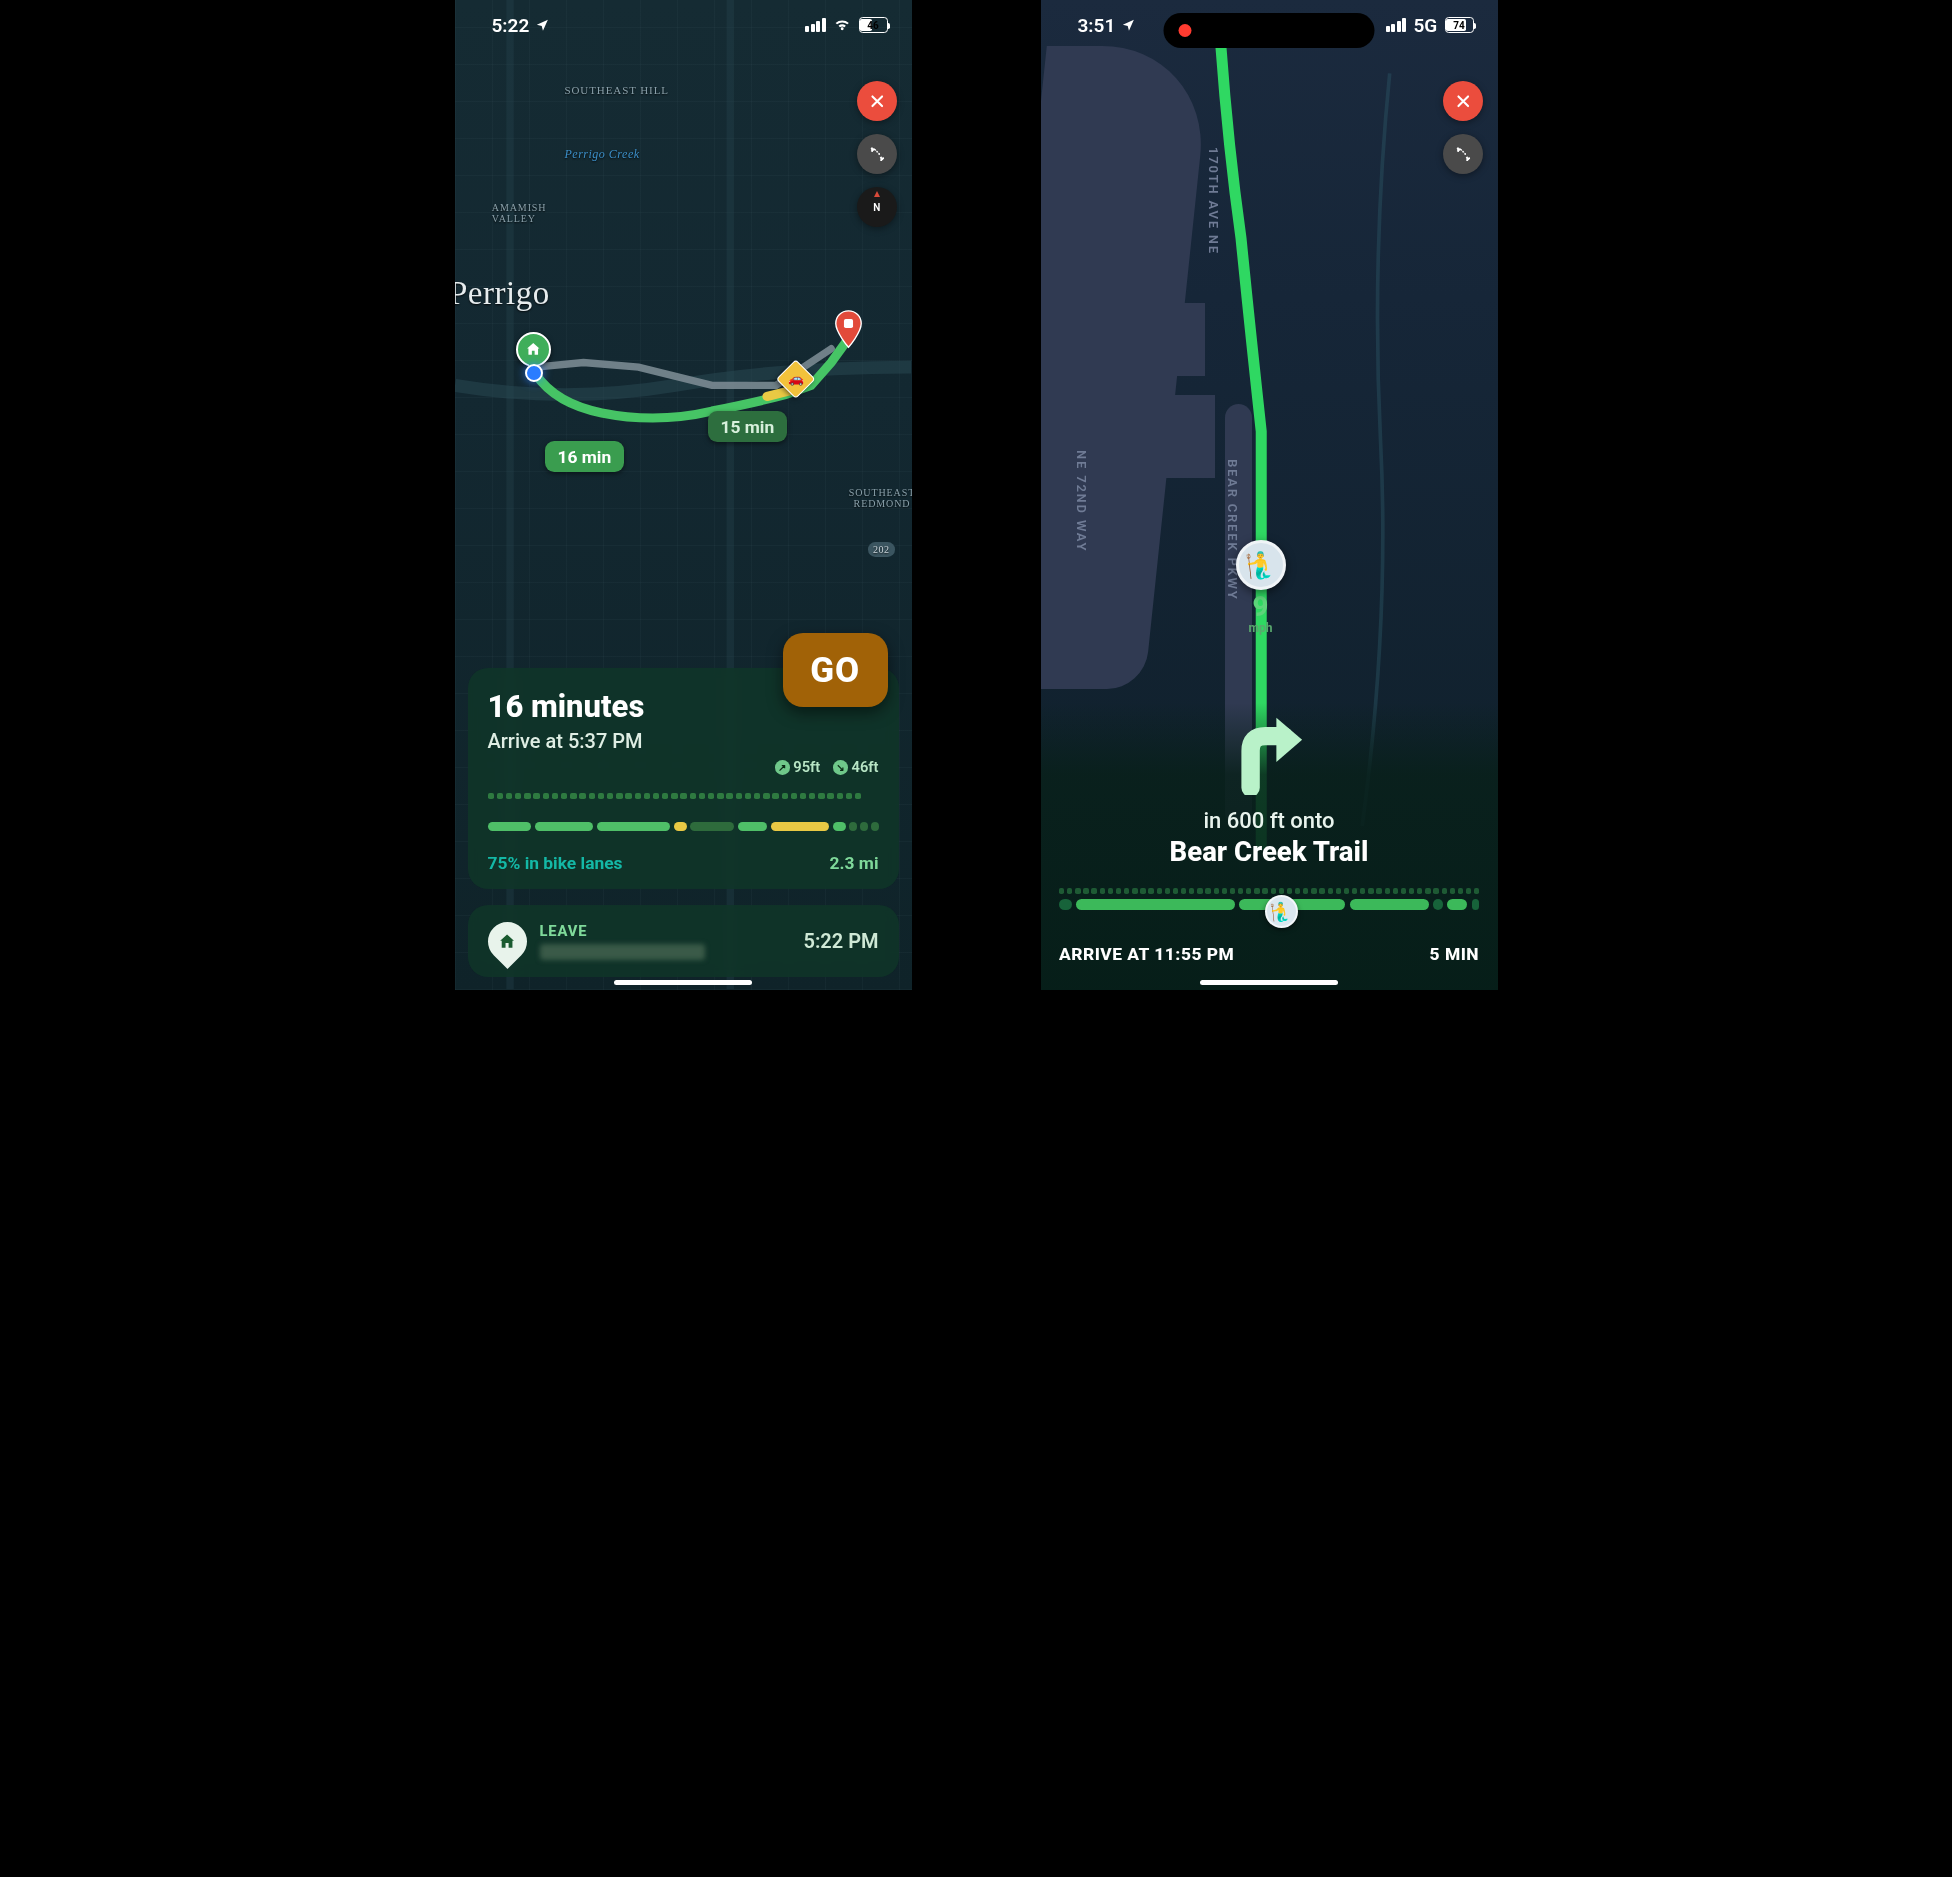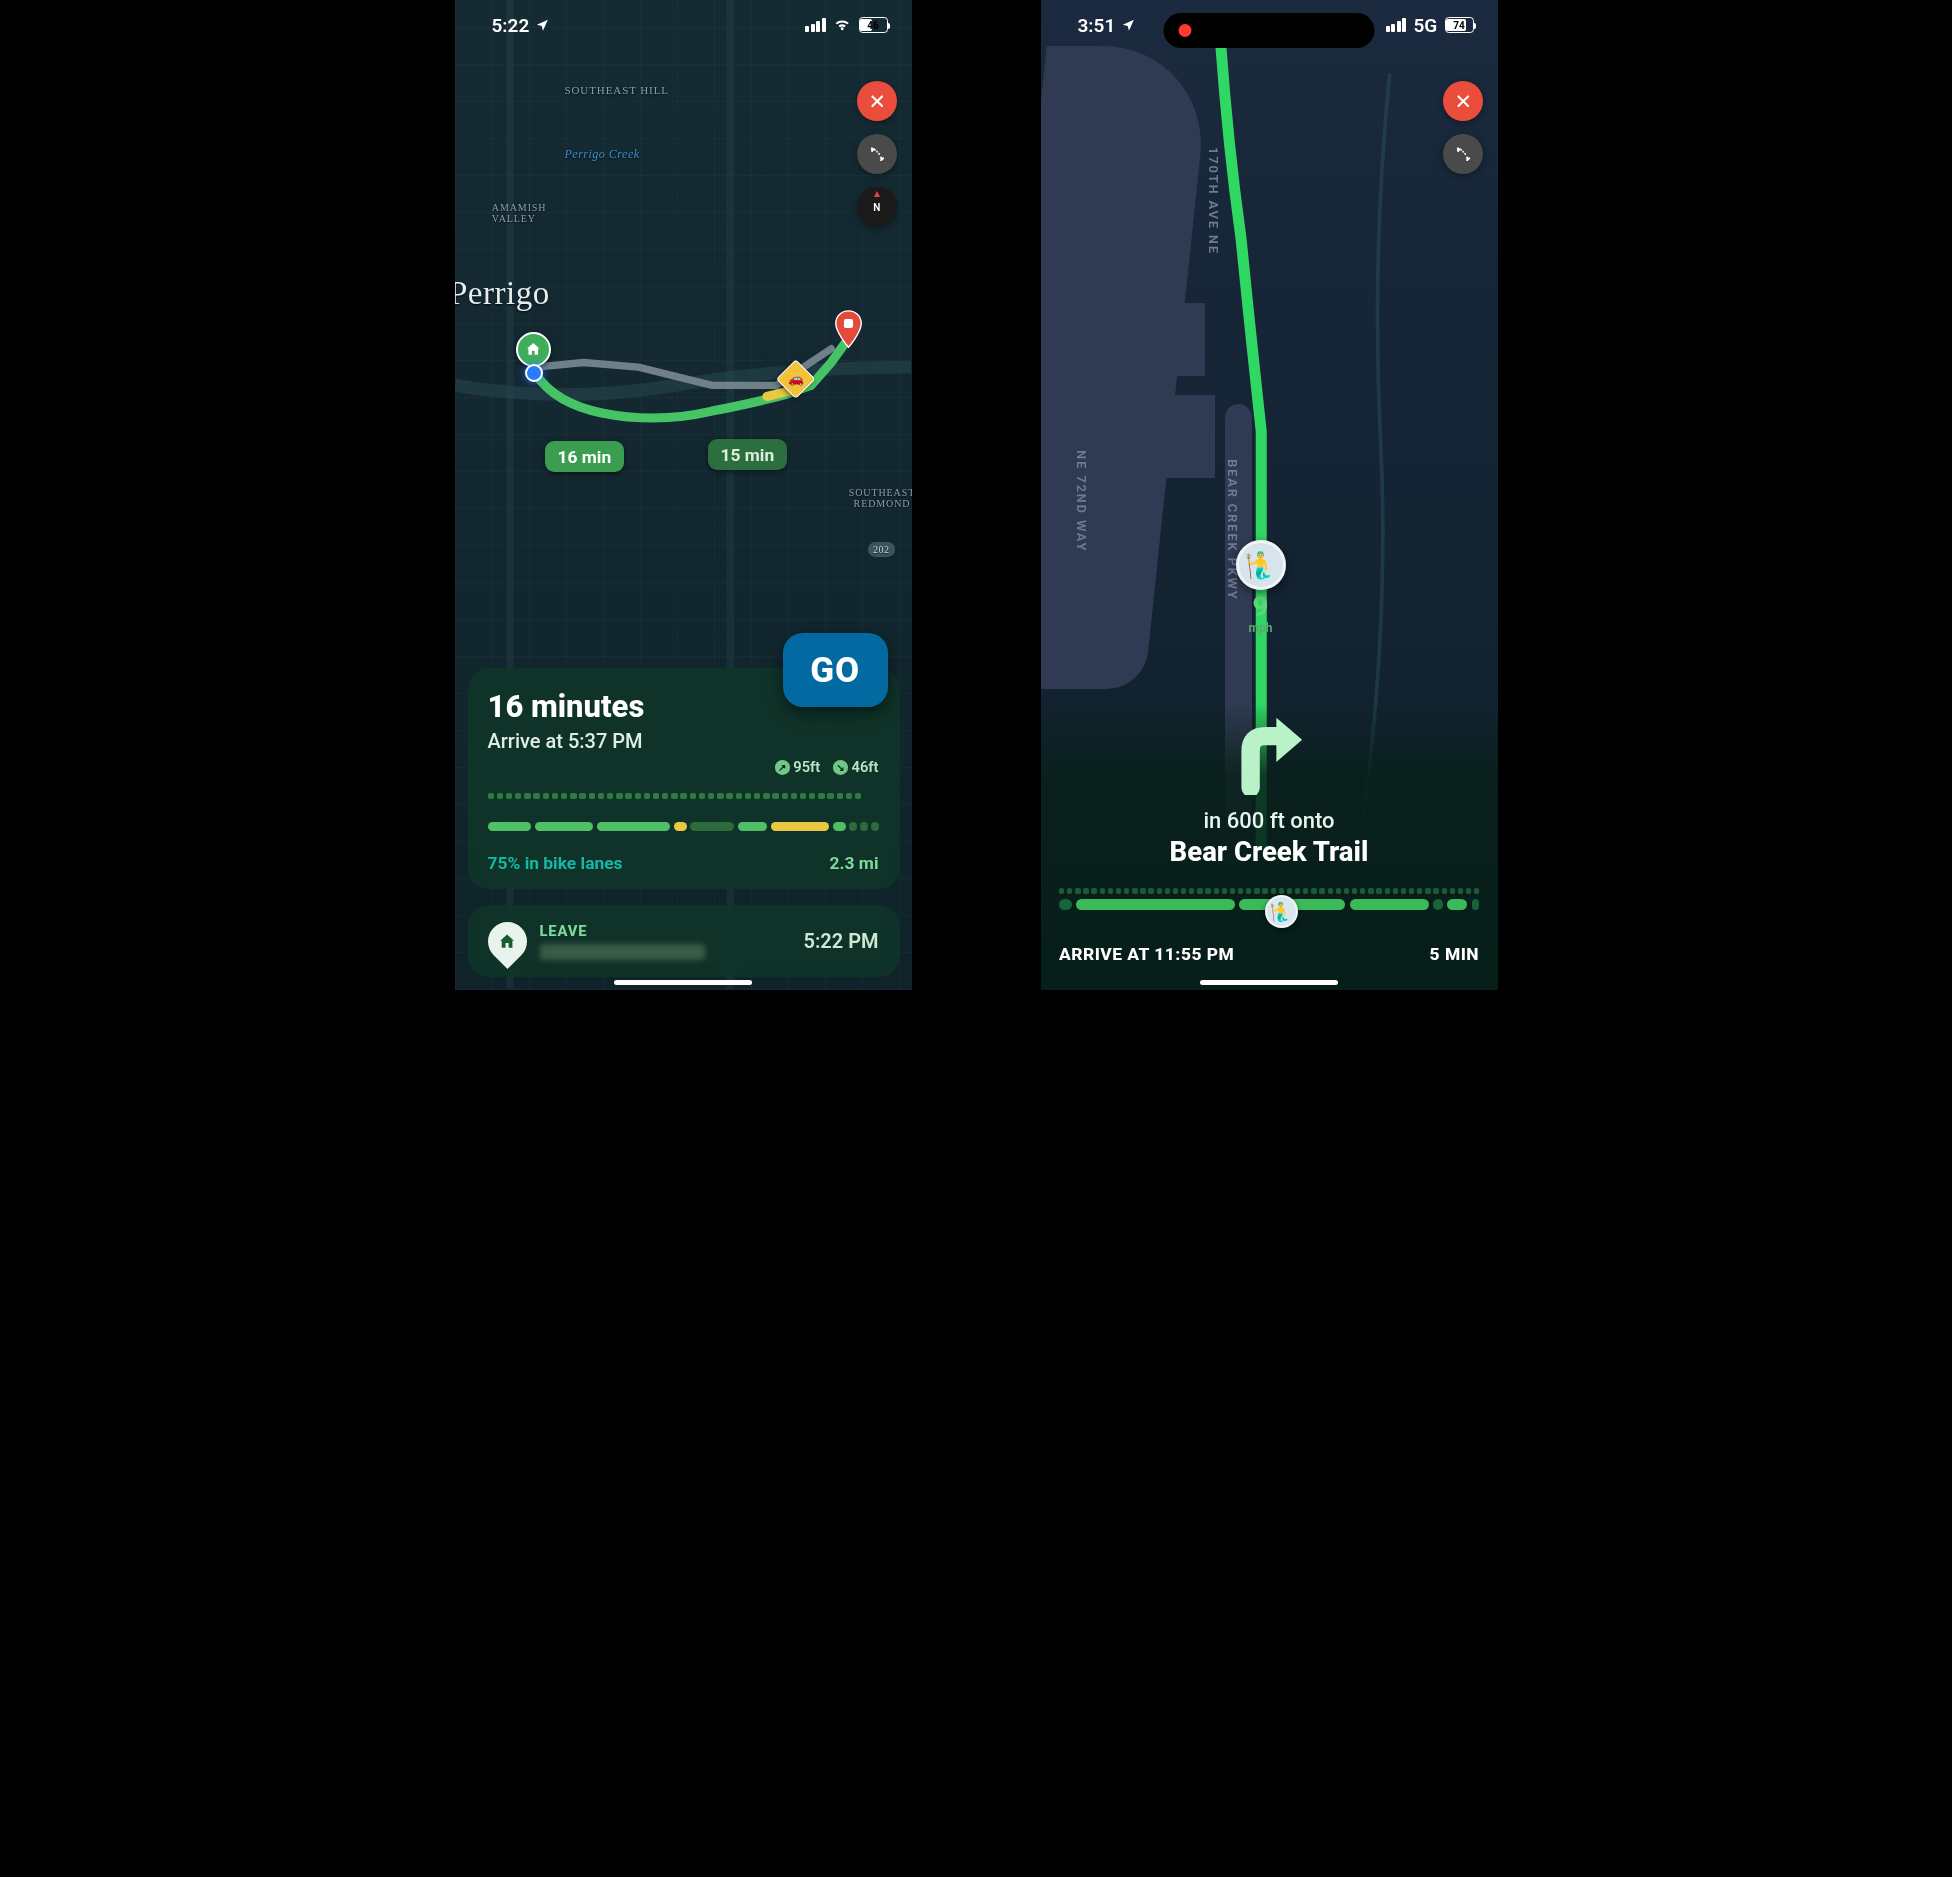--- a/index.html
+++ b/index.html
@@ -168,21 +168,21 @@
     position:absolute; left:13px; right:13px;
     background: rgba(15,55,40,.78);
     border-radius:20px;
     padding:20px 20px 16.5px;
     z-index:20;
     backdrop-filter: blur(5.5px);
   }
   .sheet-main { bottom:101px; }
   .go-btn{
     position:absolute; top:-35px; right:11px;
-    background:#0369a1; color:#fff;
+    background:#a16207; color:#fff;
     font-size:35px; font-weight:800; letter-spacing:0.9px;
     padding:16.5px 27.5px; border-radius:20px;
     box-shadow: 0 5.5px 14.7px rgba(0,0,0,.5);
   }
   .eta-big{ font-size:31px; font-weight:800; color:#fff; margin-bottom:3.7px;}
   .arrive-line{ font-size:20px; font-weight:500; color:#dfeee4; margin-bottom:5.5px;}
   .elev-row{ display:flex; justify-content:flex-end; gap:13px; font-size:14.7px; color:#b8e5c5; font-weight:600;}
   .elev-row span{ display:flex; align-items:center; gap:3.7px;}
   .elev-icon{
     display:inline-flex; width:14.7px; height:14.7px; border-radius:50%;
@@ -334,21 +334,21 @@
     <svg viewBox="0 0 34 44" width="31" height="40">
         <path fill="#e24a3a" stroke="#fff" stroke-width="1.5" d="M17 2c8 0 14 6 14 14 0 10-14 26-14 26S3 26 3 16C3 8 9 2 17 2z"></path>
         <rect x="12" y="11" width="10" height="10" rx="2" fill="#fff"></rect>
       </svg>
   </div>
   <div class="hazard-pin" style="top:365px; left:327px;">
       <span>🚗</span>
     </div>
 
   <div class="route-badge" style="top:441px; left:90px;">16 min</div>
-  <div class="route-badge route-badge-made" style="top:411px; left:253px;margin-top:28px;">15 min</div>
+  <div class="route-badge route-badge-made" style="top:411px; left:253px;">15 min</div>
 
   <div class="status-bar">
     <div class="status-left">
       <span>5:22</span>
       <span class="loc-arrow-icon">
         <svg width="14.7" height="14.7" viewBox="0 0 24 24">
             <path fill="#fff" d="M3 11l18-8-8 18-2-8z"></path>
           </svg>
       </span>
     </div>

